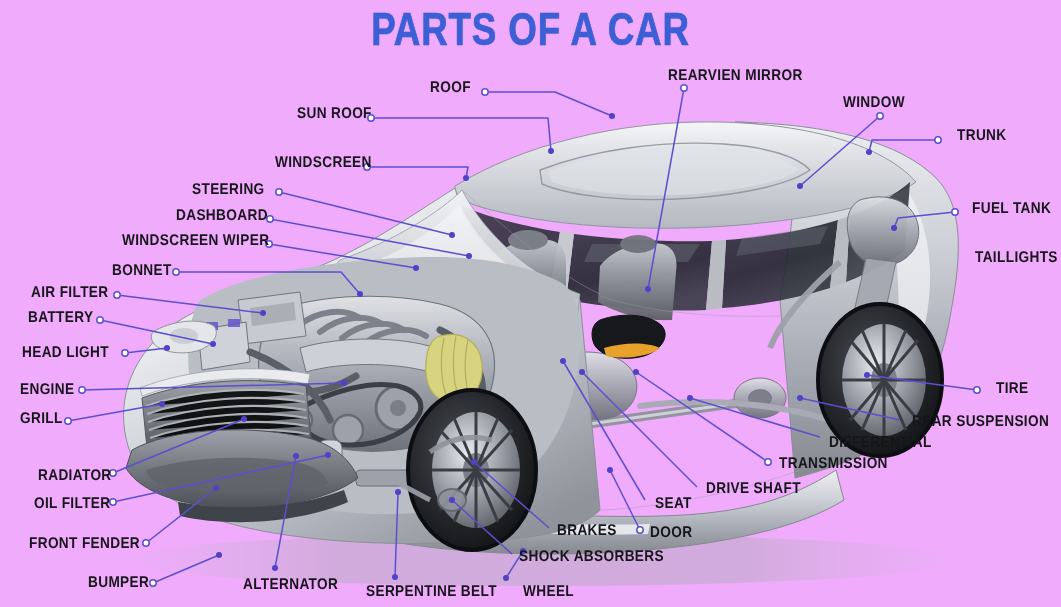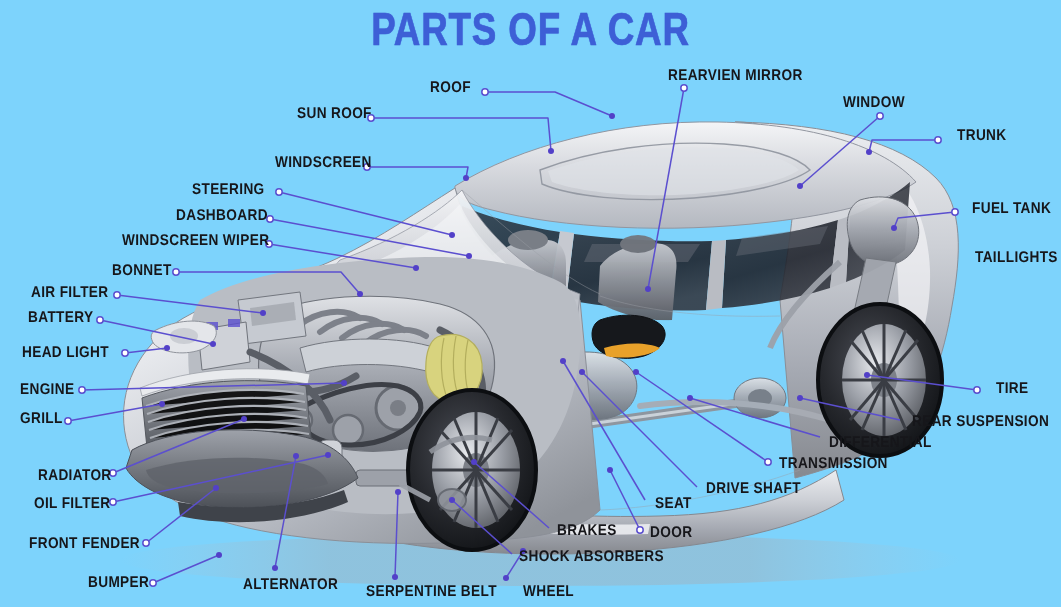--- a/index.html
+++ b/index.html
@@ -3,21 +3,21 @@
 <meta charset="utf-8">
 <title>Parts of a Car</title>
 <style>
   html,body{margin:0;padding:0;}
   body{
     width:1061px;height:607px;overflow:hidden;
     background:#fcfcfb;
     font-family:"Liberation Sans", sans-serif;
     position:relative;
   }
-  #stage{position:relative;width:1061px;height:607px;overflow:hidden;background:#7dd3fc;}
+  #stage{position:relative;width:1061px;height:607px;overflow:hidden;background:#f0abfc;}
 
   
   #title{
     position:absolute;left:0;top:4px;width:1061px;text-align:center;
     font-family:"Liberation Sans", sans-serif;
     font-weight:bold;
     font-size:46px;
     letter-spacing:1px;
     color:#3d5fd6;
     transform:scaleX(0.80);

